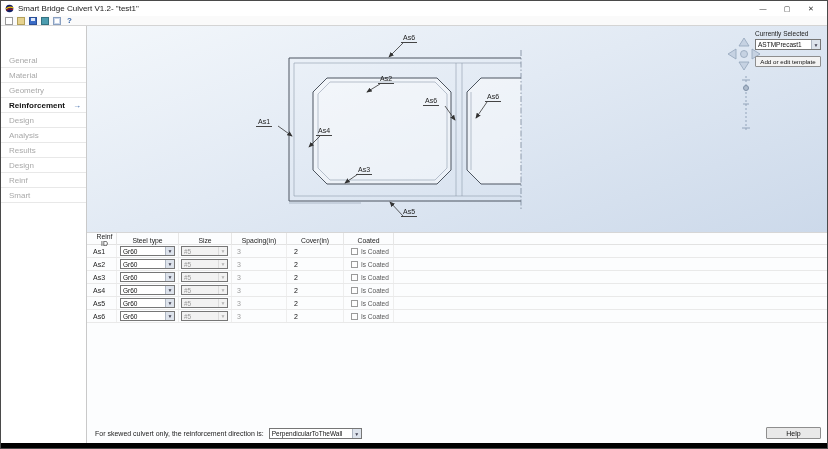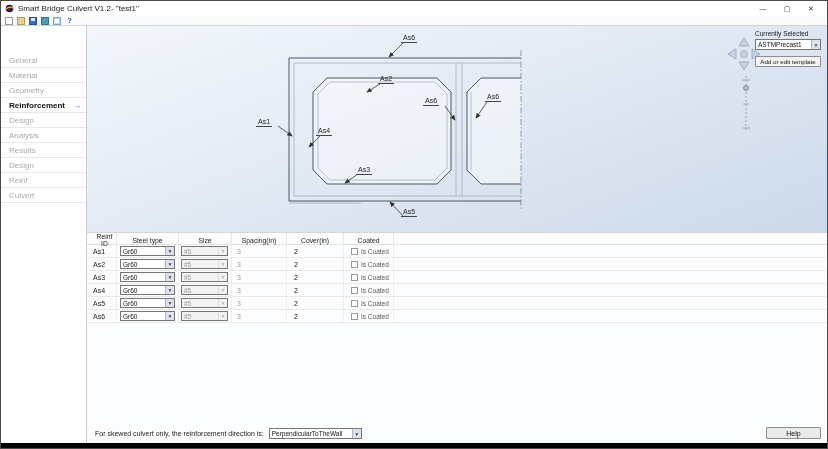--- a/index.html
+++ b/index.html
@@ -141,21 +141,21 @@
         <div class="side-item">
             <span class="side-label">Results</span>
           </div>
         <div class="side-item">
             <span class="side-label">Design</span>
           </div>
         <div class="side-item">
             <span class="side-label">Reinf</span>
           </div>
         <div class="side-item">
-            <span class="side-label">Culvert</span>
+            <span class="side-label">Smart</span>
           </div>
       </div>
     </div>
 
     <div class="main">
 
       <div class="viewport">
         <svg class="drawing" viewBox="0 0 742 206">
           <defs>
             <marker id="arr" markerWidth="7" markerHeight="6" refX="6" refY="3" orient="auto">

